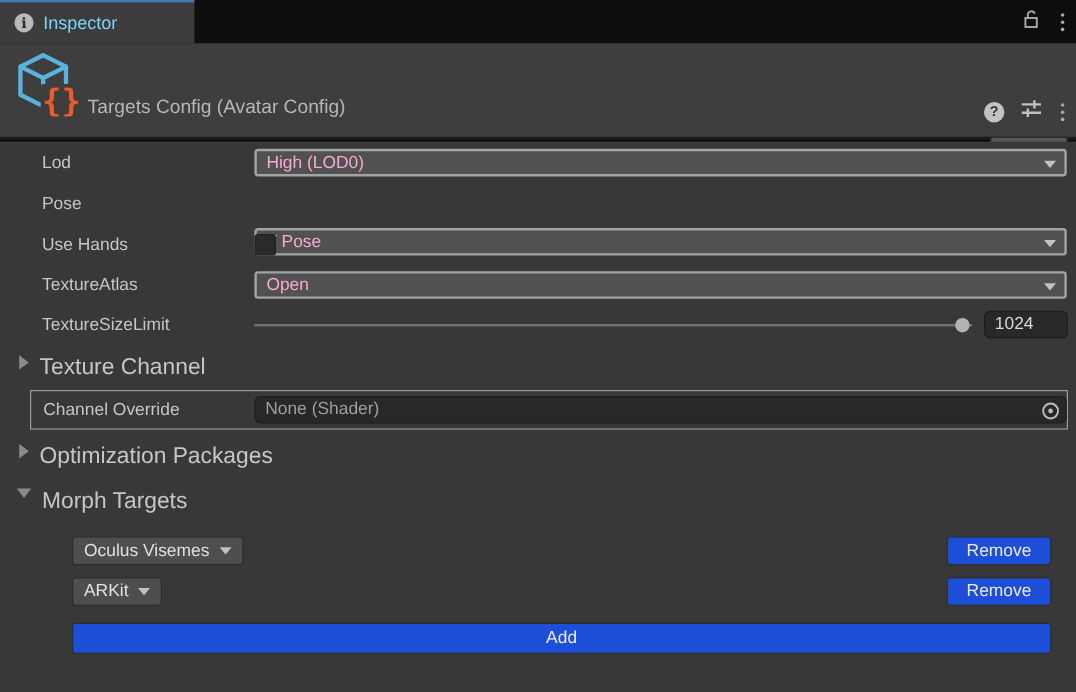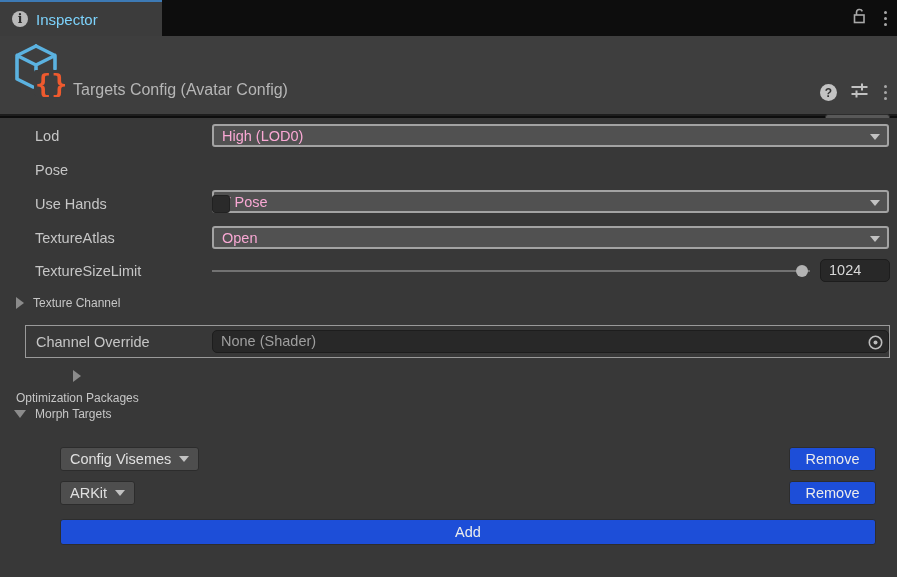--- a/index.html
+++ b/index.html
@@ -45,21 +45,21 @@
   .slider-track { position:absolute; left:212px; top:10px; width:598px; height:2px; background:#727272; }
   .slider-handle { position:absolute; right:2px; top:-5px; width:12px; height:12px; border-radius:50%;
                    background:#b3b3b3; }
   .int-field { position:absolute; left:820px; width:70px; height:23px; background:#282828;
                border:1px solid #1d1d1d; border-radius:5px; color:#d8d8d8; font-size:14.5px;
                line-height:21px; padding-left:8px; }
   .foldout-tri-closed { width:0; height:0; border-top:6px solid transparent; border-bottom:6px solid transparent;
                         border-left:8px solid #8b8b8b; display:inline-block; }
   .foldout-tri-open { width:0; height:0; border-left:6px solid transparent; border-right:6px solid transparent;
                       border-top:8px solid #8b8b8b; display:inline-block; }
-  .foldout { position:absolute; display:flex; align-items:center; gap:9px; color:#c6c6c6; font-size:12px; }
+  .foldout { position:absolute; display:flex; gap:9px; color:#c6c6c6; font-size:19px; }
   .obj-wrapper { position:absolute; left:25px; top:207px; width:865px; height:33px; border:1px solid #9a9a9a; }
   .obj-field { position:absolute; left:186px; top:4px; width:677px; height:23px; background:#282828;
                border:1px solid #1d1d1d; border-radius:5px; color:#9f9f9f; font-size:14.5px;
                line-height:21px; padding-left:8px; }
   .picker { position:absolute; right:3px; top:2px; }
   .btn { background:#1d4ed8; border:1px solid #2d2d2d; border-radius:3px; color:#ececec; font-size:14.5px;
          display:flex; align-items:center; justify-content:center; position:absolute; }
   .mini-dd { position:absolute; left:60px; height:24px; background:#4e4e4e; border:1px solid #2c2c2c;
              border-radius:3px; color:#e0e0e0; font-size:14.5px; display:flex; align-items:center;
              padding:0 9px; gap:8px; }
@@ -159,32 +159,32 @@
         <span>None (Shader)</span>
         <span class="picker">
           <svg width="19" height="19" viewBox="0 0 19 19">
             <circle cx="9.5" cy="9.5" r="6.2" fill="none" stroke="#bcbcbc" stroke-width="1.6"></circle>
             <circle cx="9.5" cy="9.5" r="2" fill="#bcbcbc"></circle>
           </svg>
         </span>
       </div>
     </div>
 
-    <div class="foldout" style="left:16px; top:252px;flex-direction:column;">
+    <div class="foldout" style="left:16px; top:252px;">
       <span class="foldout-tri-closed"></span>
       <span>Optimization Packages</span>
     </div>
 
     <div class="foldout" style="left:14px; top:289px;">
       <span class="foldout-tri-open"></span>
       <span>Morph Targets</span>
     </div>
 
     <div class="mini-dd" style="top:329px;">
-      <span>Config Visemes</span>
+      <span>Oculus Visemes</span>
       <span class="tri"></span>
     </div>
     <div class="btn" style="left:789px; top:329px; width:87px; height:24px;">Remove</div>
 
     <div class="mini-dd" style="top:363px;">
       <span>ARKit</span>
       <span class="tri"></span>
     </div>
     <div class="btn" style="left:789px; top:363px; width:87px; height:24px;">Remove</div>
 

